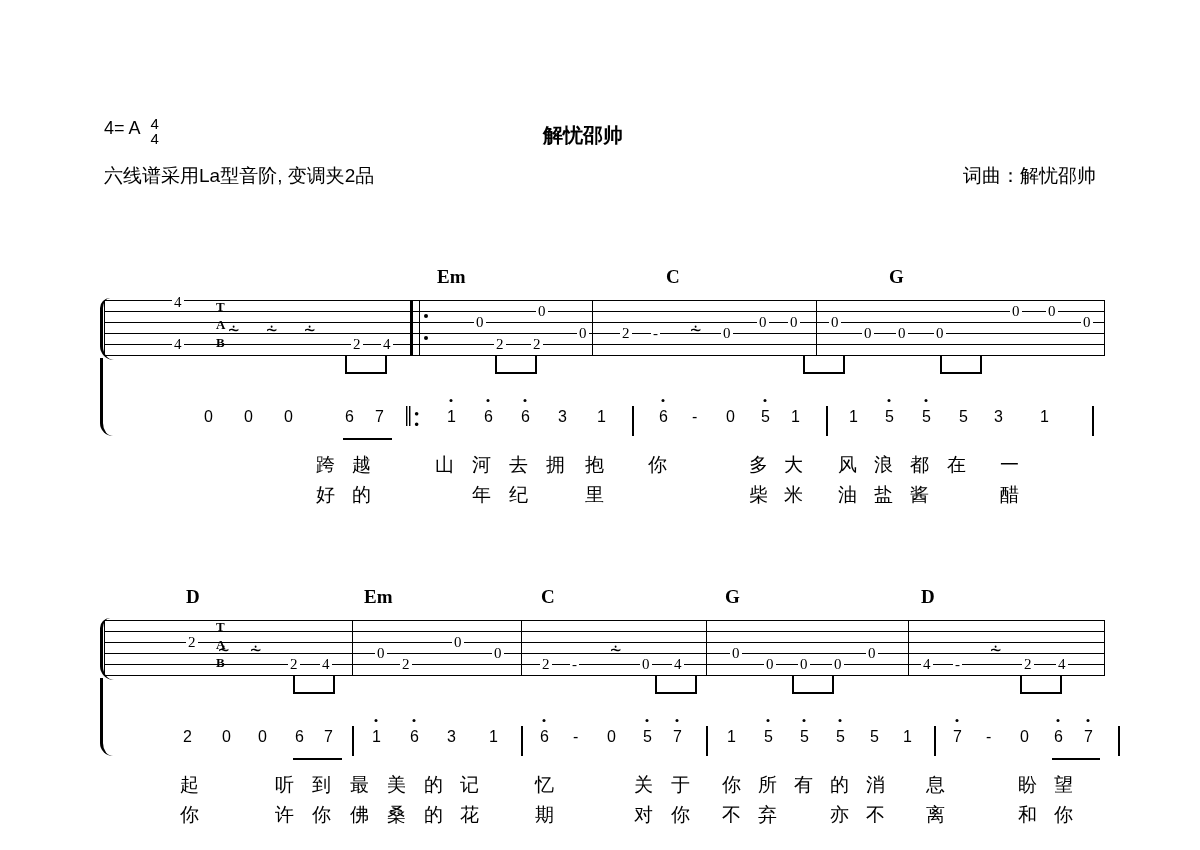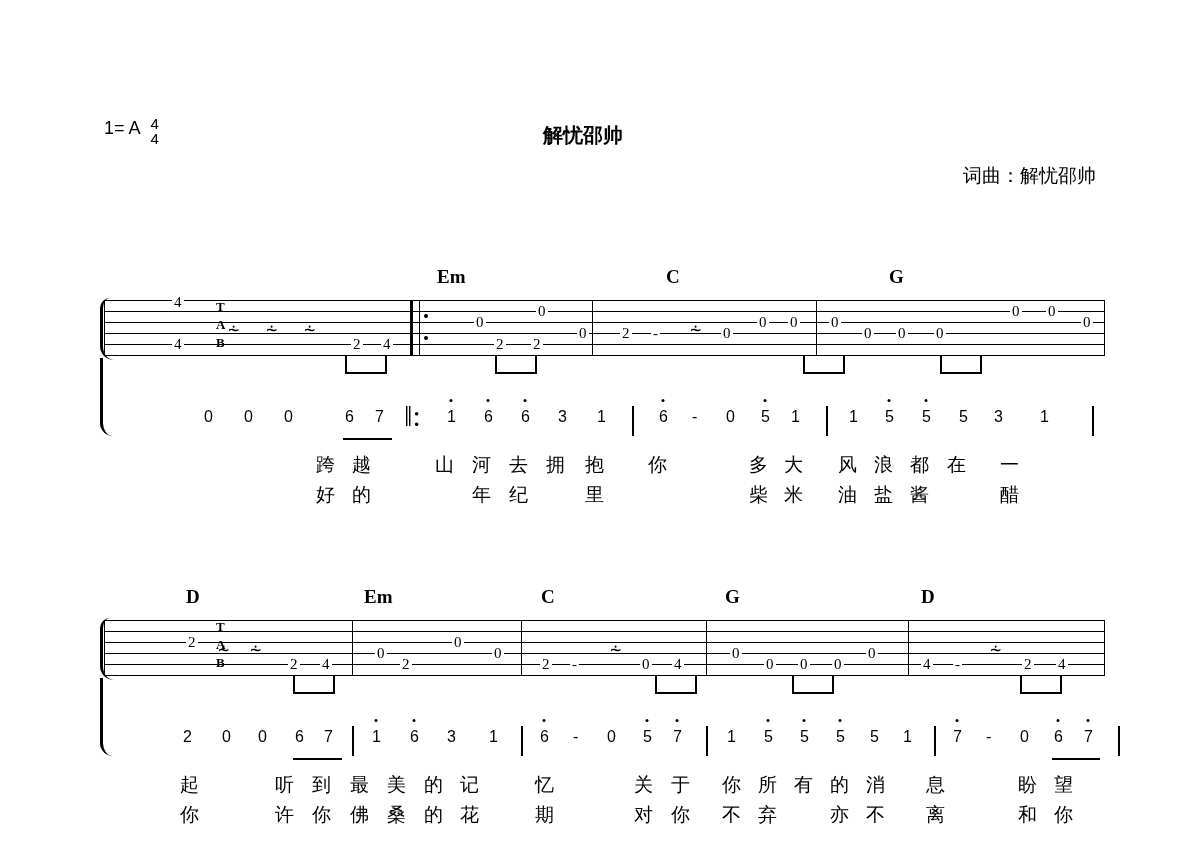--- a/index.html
+++ b/index.html
@@ -75,28 +75,29 @@
 
   .lyric{position:absolute;font-size:19px;white-space:nowrap;font-family:"Liberation Sans",sans-serif;}
 </style>
 </head>
 <body>
 
 <div class="sheet">
 
 
   <div class="key-row">
-    <span class="ks">1= A</span>
+    <span class="ks">4= A</span>
     <span class="meter">
       <span class="num">4</span>
       <span class="den">4</span>
     </span>
   </div>
 
   <div class="artist">解忧邵帅</div>
+  <div class="note-line">六线谱采用La型音阶, 变调夹2品</div>
   <div class="credit">词曲：解忧邵帅</div>
 
   <div class="system sys1">
     <div class="brace"></div>
     <div class="staff">
       <div class="line"></div>
         <div class="line"></div>
         <div class="line"></div>
       <div class="line"></div>
         <div class="line"></div>

